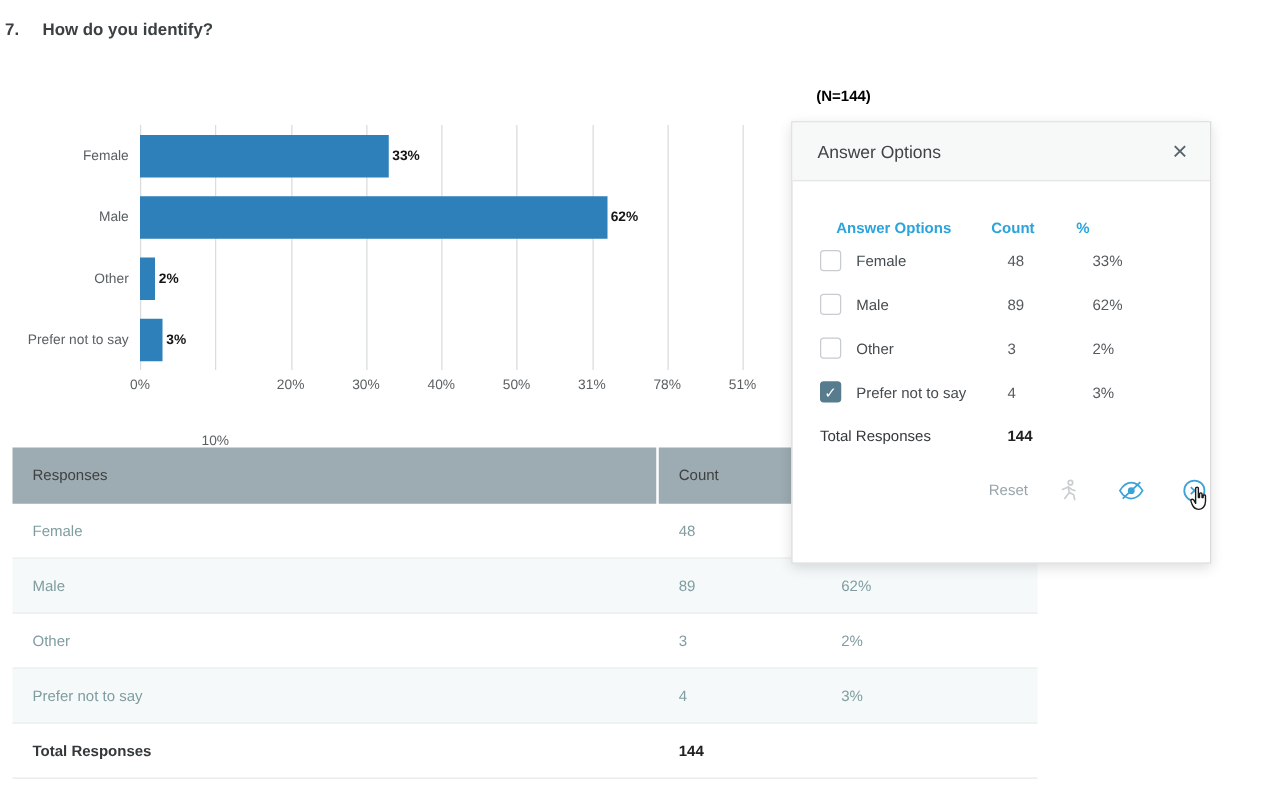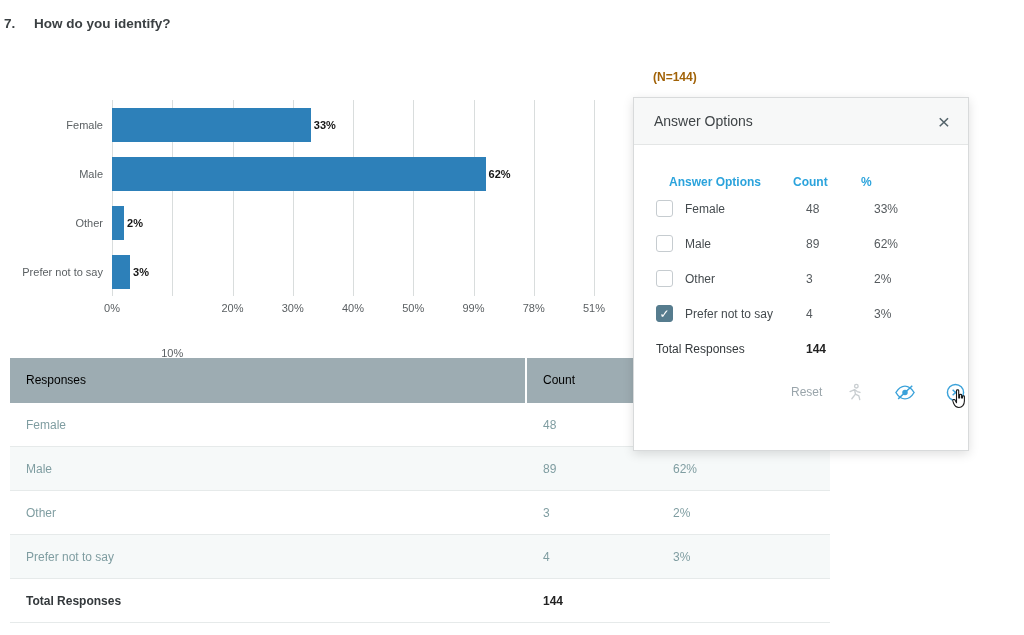--- a/index.html
+++ b/index.html
@@ -5,38 +5,38 @@
   * { margin:0; padding:0; box-sizing:border-box; }
   html,body { background:#fff; }
   body { font-family:"Liberation Sans", sans-serif; color:#333; }
   .page { position:relative; width:1024px; height:635px; background:#fff; overflow:hidden; }
 
   
   .question { position:absolute; top:16px; left:4px; font-size:13.5px; font-weight:600; color:#3b4043; }
   .q-num { display:inline-block; width:30px; }
 
   
-  .n-label { position:absolute; left:653px; top:70px; font-size:12px; font-weight:600; color:#a16207; }
+  .n-label { position:absolute; left:653px; top:70px; font-size:12px; font-weight:600; color:#000000; }
 
   
   .chart { position:absolute; left:12px; top:100px; width:586px; height:230px; }
   .plot { position:absolute; left:100px; top:0; width:482px; height:196px; }
   .gridline { position:absolute; top:0; bottom:0; width:1px; background:#d9dddd; z-index:0; }
   #chart-rows { position:relative; z-index:1; }
   .c-row { position:relative; height:49px; display:flex; align-items:center; }
   .c-cat { position:absolute; right:calc(100% + 9px); font-size:11px; color:#5a5f62; white-space:nowrap; }
   .c-bar { height:34px; background:#2d80b9; }
   .c-val { font-size:11px; font-weight:700; color:#161616; margin-left:3px; }
   .x-axis { position:absolute; left:100px; top:202px; width:482px; height:16px; }
   .x-tick { position:absolute; top:0; transform:translateX(-50%); font-size:11px; color:#5a5f62; white-space:nowrap; }
 
   
   .rtable { position:absolute; left:10px; top:358px; width:820px; font-size:12px; background:#fff; }
   .t-header { display:flex; height:45px; }
-  .th { background:#9dacb2; color:#000000; line-height:45px; padding-left:16px; font-size:12px; }
+  .th { background:#9dacb2; color:#404040; line-height:45px; padding-left:16px; font-size:12px; }
   .th-resp { width:515px; margin-right:2px; }
   .th-count { width:132px; margin-right:2px; }
   .th-pct { flex:1; }
   .t-row { display:flex; align-items:center; height:44px; border-bottom:1px solid #e6eaea; background:#fff; }
   .t-row.alt { background:#f6f9f9; }
   .td-resp { width:517px; padding-left:16px; color:#7f9da1; }
   .td-count { width:134px; padding-left:16px; color:#7f9da1; }
   .td-pct { flex:1; padding-left:12px; color:#7f9da1; }
   .t-total .td-resp { color:#33383b; font-weight:600; }
   .t-total .td-count { color:#222; font-weight:700; }
@@ -115,21 +115,21 @@
           </div>
         </div>
     </div>
     <div class="x-axis" id="x-axis">
         <div class="x-tick" style="left: 0%;">0%</div>
         <div class="x-tick" style="left: 12.5%; margin-top: 45px;">10%</div>
         <div class="x-tick" style="left: 25%;">20%</div>
         <div class="x-tick" style="left: 37.5%;">30%</div>
         <div class="x-tick" style="left: 50%;">40%</div>
         <div class="x-tick" style="left: 62.5%;">50%</div>
-        <div class="x-tick" style="left: 75%;">99%</div>
+        <div class="x-tick" style="left: 75%;">31%</div>
         <div class="x-tick" style="left: 87.5%;">78%</div>
         <div class="x-tick" style="left: 100%;">51%</div>
       </div>
   </div>
 
   <div class="rtable">
     <div class="t-header">
       <div class="th th-resp">Responses</div>
       <div class="th th-count">Count</div>
       <div class="th th-pct">%</div>

